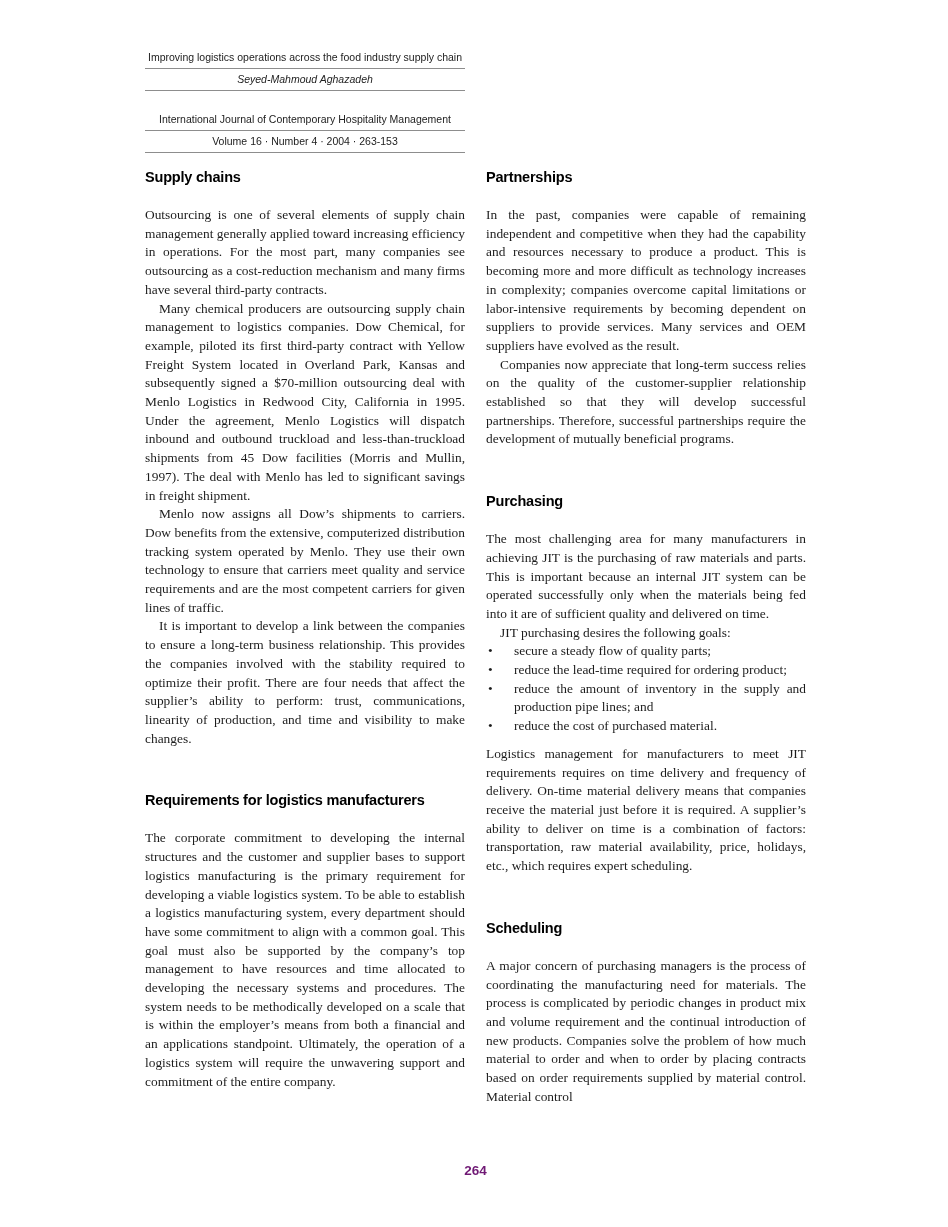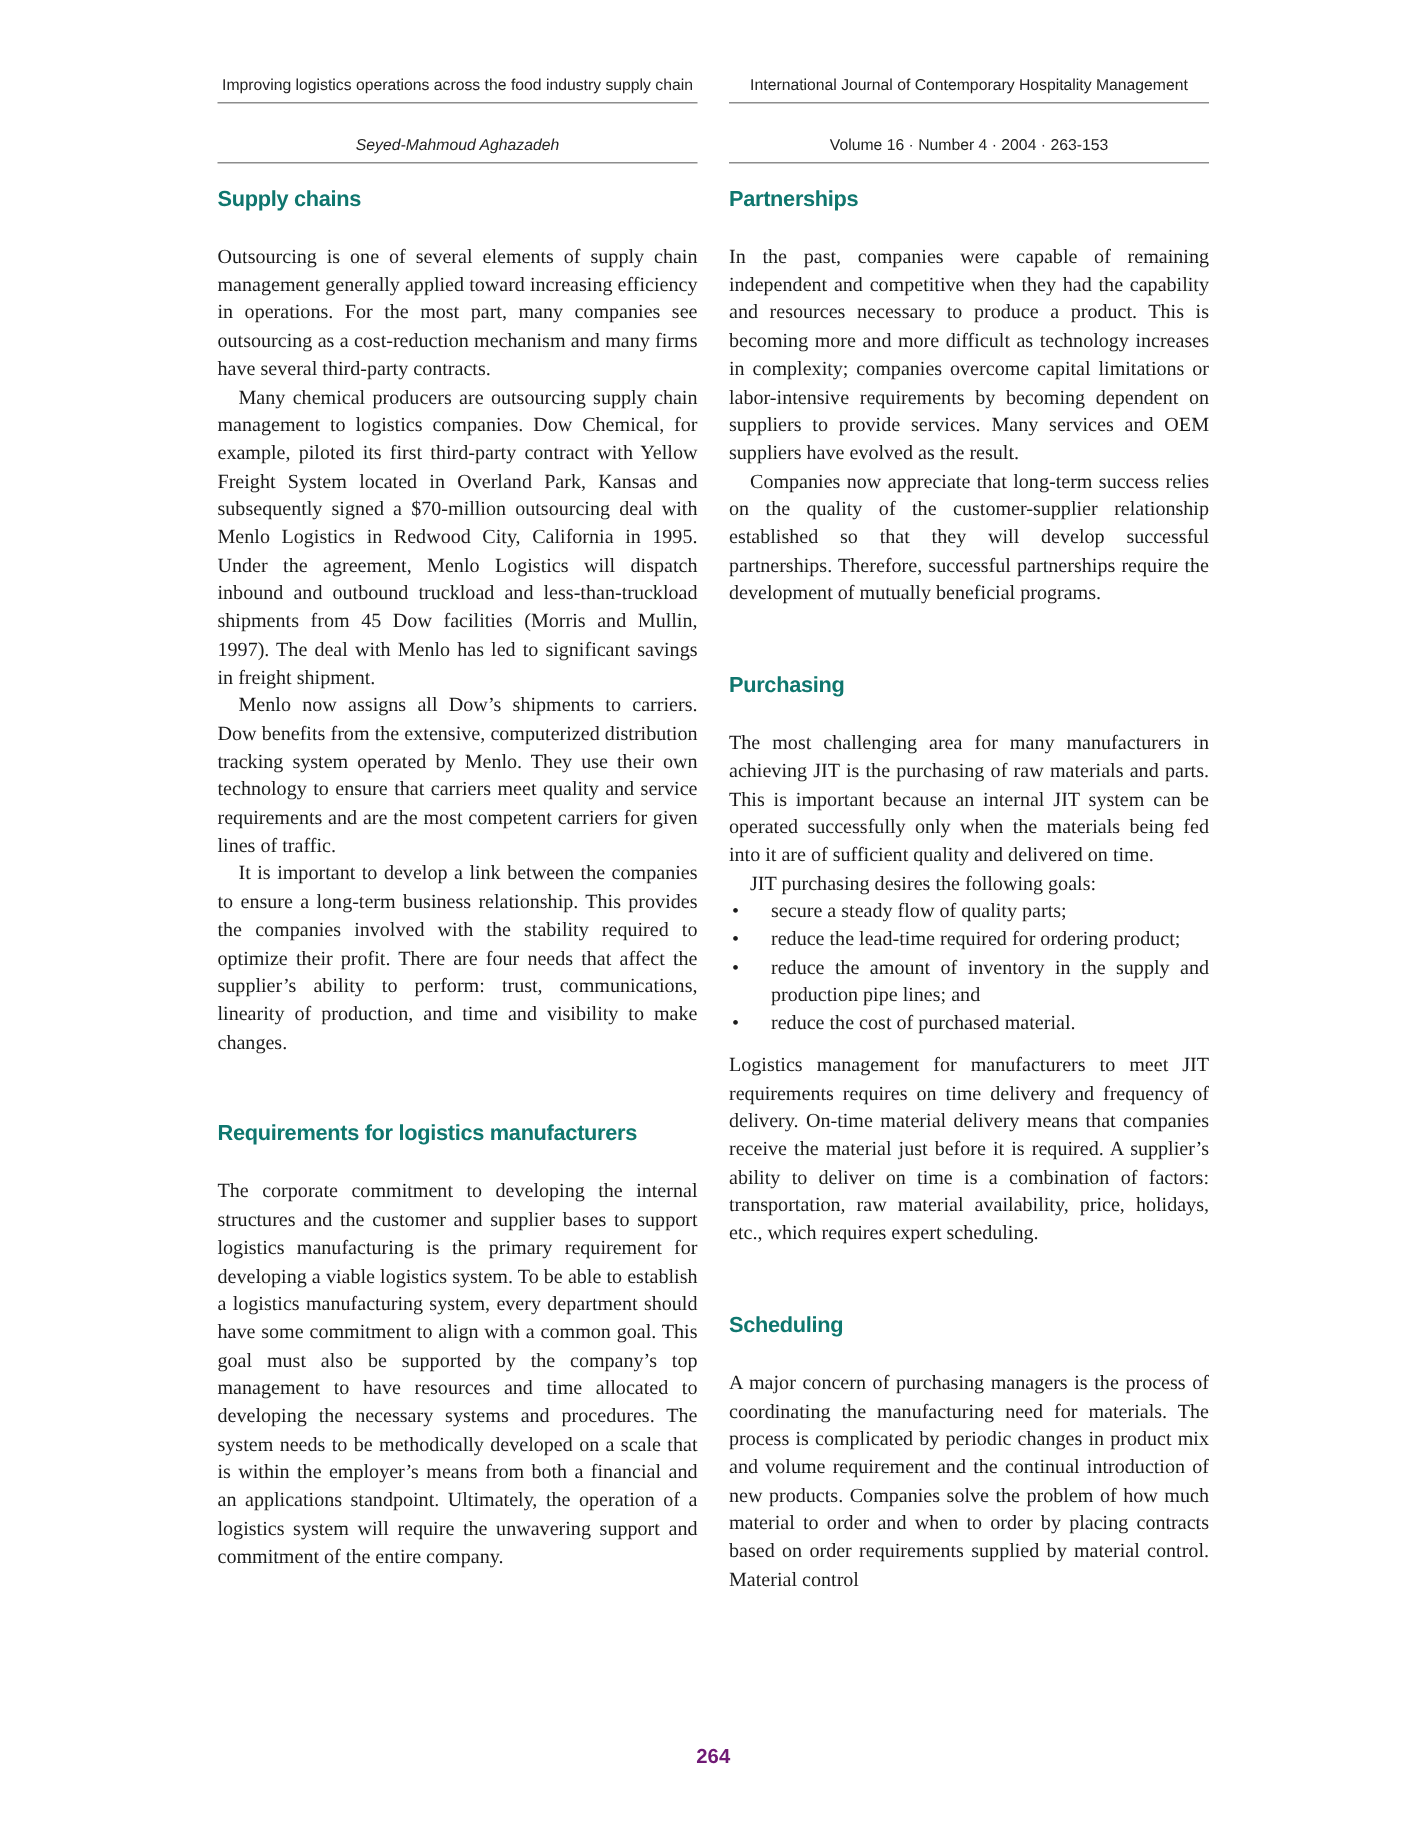--- a/index.html
+++ b/index.html
@@ -23,45 +23,46 @@
   }
 
   
   .page-header {
     display: flex;
     gap: 21px;
     font-family: "Liberation Sans", sans-serif;
     font-size: 10.5px;
     color: #222;
     text-align: center;
+    flex-direction: column;
   }
   .header-block { width: 320px; }
   .header-line { padding: 1px 0 5px; line-height: 12px; }
   .rule {
     border: 0;
     border-top: 1px solid #8d8d8d;
     margin: 0;
     height: 0;
   }
-  .header-author { font-style: italic; padding: 4px 0 5px; line-height: 12px; margin-top: 18px; }
+  .header-author { font-style: italic; padding: 4px 0 5px; line-height: 12px; }
 
   
   .columns {
     display: flex;
     gap: 21px;
     margin-top: 16px;
   }
   .col { width: 320px; }
 
   h2.section-heading {
     font-family: "Liberation Sans", sans-serif;
     font-size: 14.5px;
     letter-spacing: -0.2px;
     font-weight: 700;
-    color: #0f766e;
+    color: #000000;
     margin: 0 0 21px 0;
     white-space: nowrap;
   }
 
   .article-section + .article-section { margin-top: 44px; }
 
   p {
     margin: 0;
     font-size: 13.4px;
     line-height: 18.7px;

